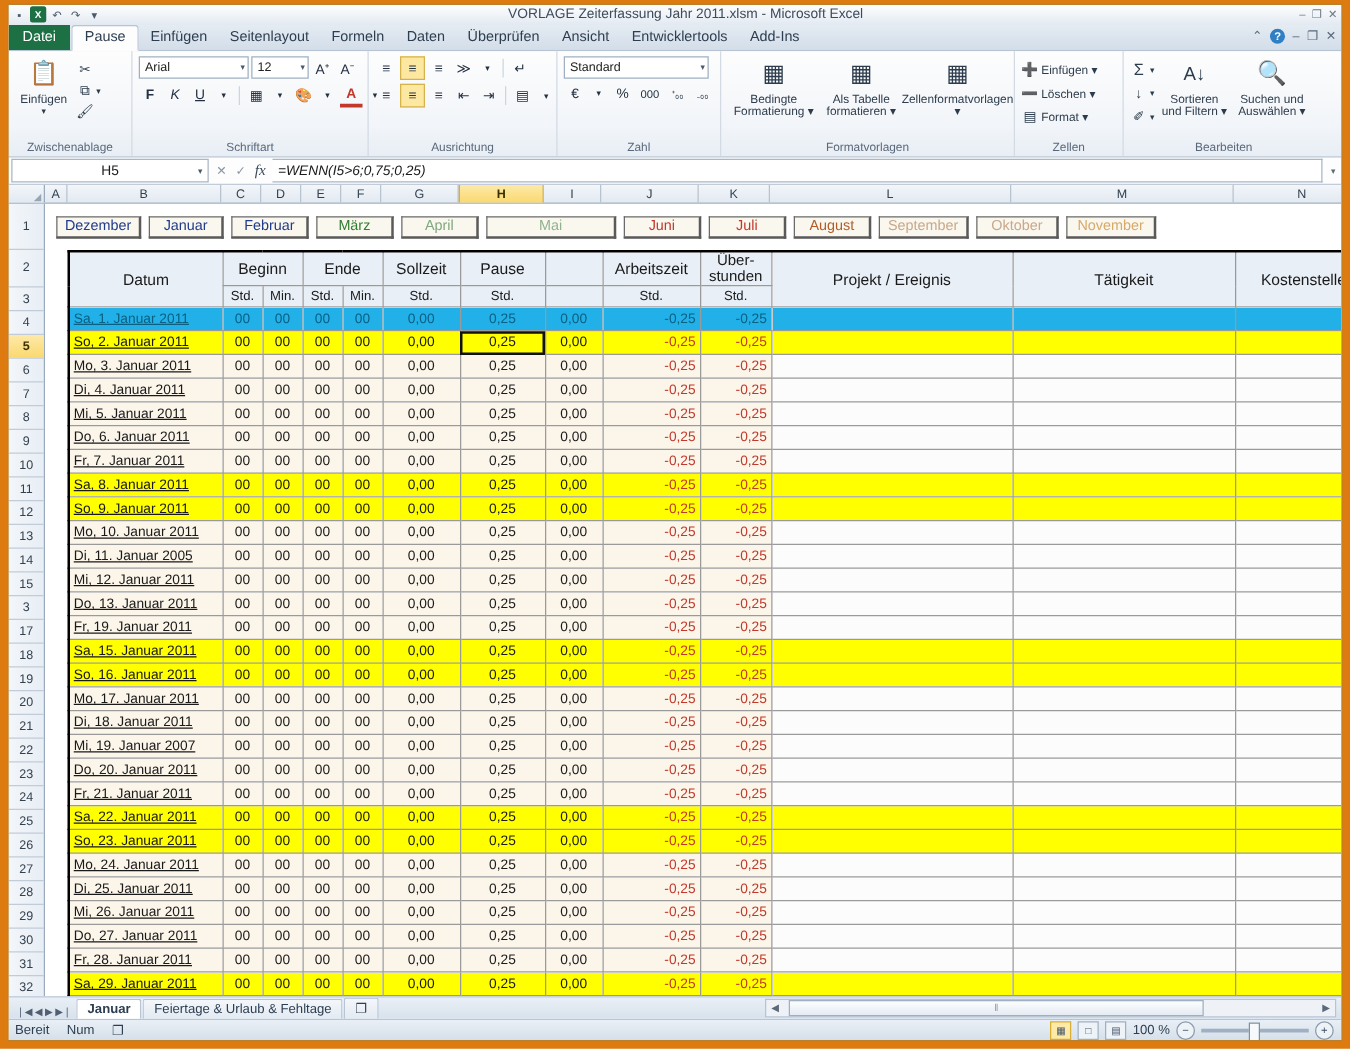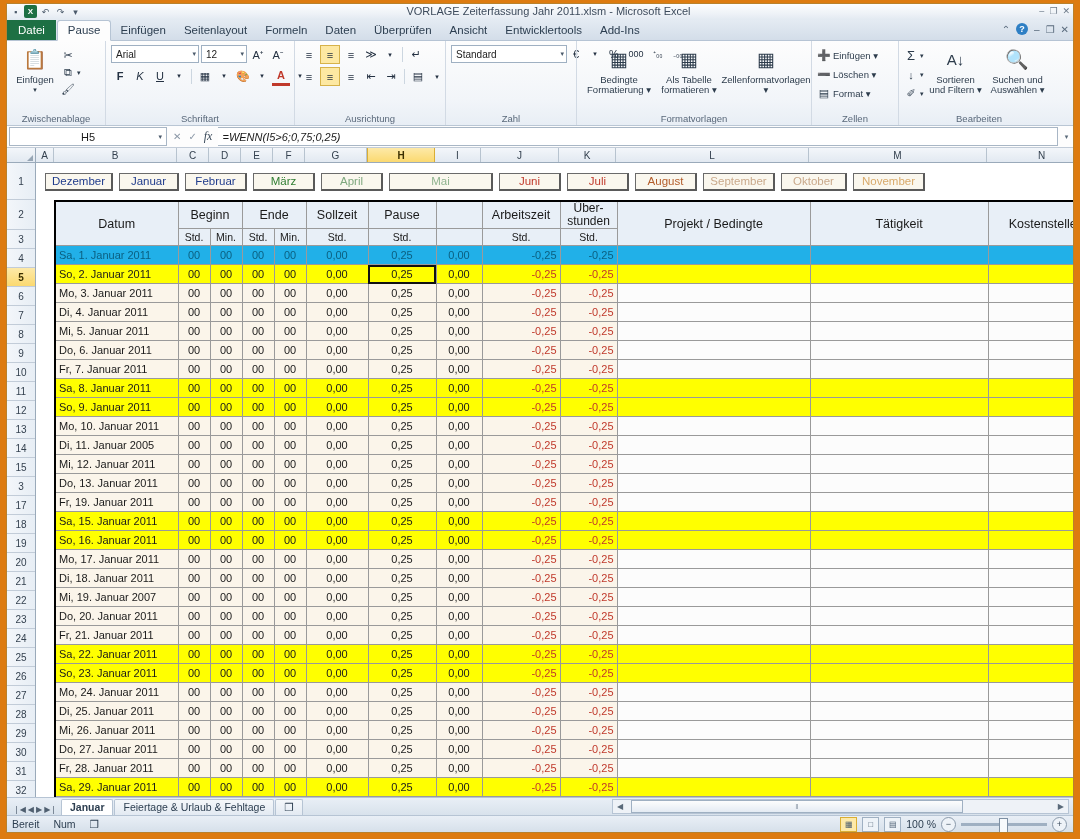--- a/index.html
+++ b/index.html
@@ -154,21 +154,21 @@
   table.ts{border-collapse:collapse;table-layout:fixed;font-size:11px;}
   table.ts td,table.ts th{
     border:1px solid #9a9a9a;padding:0 3px;box-sizing:border-box;
     overflow:hidden;white-space:nowrap;font-weight:normal;
   }
   .hd{background:#e8eff7;text-align:center;font-weight:bold;font-size:12.5px;vertical-align:middle;}
   .hd2{background:#e8eff7;text-align:center;font-size:10.5px;height:17px;}
   .r-norm{background:#fbf5ea;}
   .r-wknd{background:#ffff00;}
   .r-sel{background:#21b0e8;}
-  td.datum{text-align:left;padding-left:5px;}
+  td.datum{text-align:left;padding-left:5px;text-decoration:underline;}
   td.c{text-align:center;}
   td.r{text-align:right;padding-right:5px;}
   td.neg{color:#c0392b;}
   td.blank{background:#fcfcfc;}
   td.blank.w{background:#ffff00;}
   td.blank.s{background:#21b0e8;}
   tr.selrow td{color:#0b5f80;}
   .outer{border:2px solid #000 !important;}
   .cellcursor{outline:2px solid #111;outline-offset:-2px;position:relative;}
 
@@ -323,21 +323,21 @@
           <div class="fbtn">⇥</div>
           <span class="sep"></span>
           <div class="fbtn">▤</div>
           <div class="fbtn sm" style="font-size:7px">▾</div>
         </div>
       </div>
       <div class="glabel">Ausrichtung</div>
     </div>
 
     <div class="rgroup" style="width:120px">
-      <div class="rbody" style="flex-direction:row;gap:0">
+      <div class="rbody" style="flex-direction:column;gap:0">
         <div class="fontrow">
           <div class="combo" style="width:108px">
             <span class="cv">Standard</span>
             <span class="arr">▾</span>
           </div>
         </div>
         <div class="fontrow">
           <div class="fbtn">€</div>
           <div class="fbtn sm" style="font-size:7px">▾</div>
           <div class="fbtn">%</div>
@@ -533,21 +533,21 @@
               <th class="hd" colspan="2">Beginn</th>
               <th class="hd" colspan="2">Ende</th>
               <th class="hd">Sollzeit</th>
               <th class="hd">Pause</th>
               <th class="hd"></th>
               <th class="hd">Arbeitszeit</th>
               <th class="hd" style="line-height:13px;font-size:12px">
                 <div>Über-</div>
                 <div>stunden</div>
               </th>
-              <th class="hd" rowspan="2">Projekt / Bedingte</th>
+              <th class="hd" rowspan="2">Projekt / Ereignis</th>
               <th class="hd" rowspan="2">Tätigkeit</th>
               <th class="hd" rowspan="2">Kostenstelle</th>
             </tr>
             <tr>
               <th class="hd2">Std.</th>
               <th class="hd2">Min.</th>
               <th class="hd2">Std.</th>
               <th class="hd2">Min.</th>
               <th class="hd2">Std.</th>
               <th class="hd2">Std.</th>

